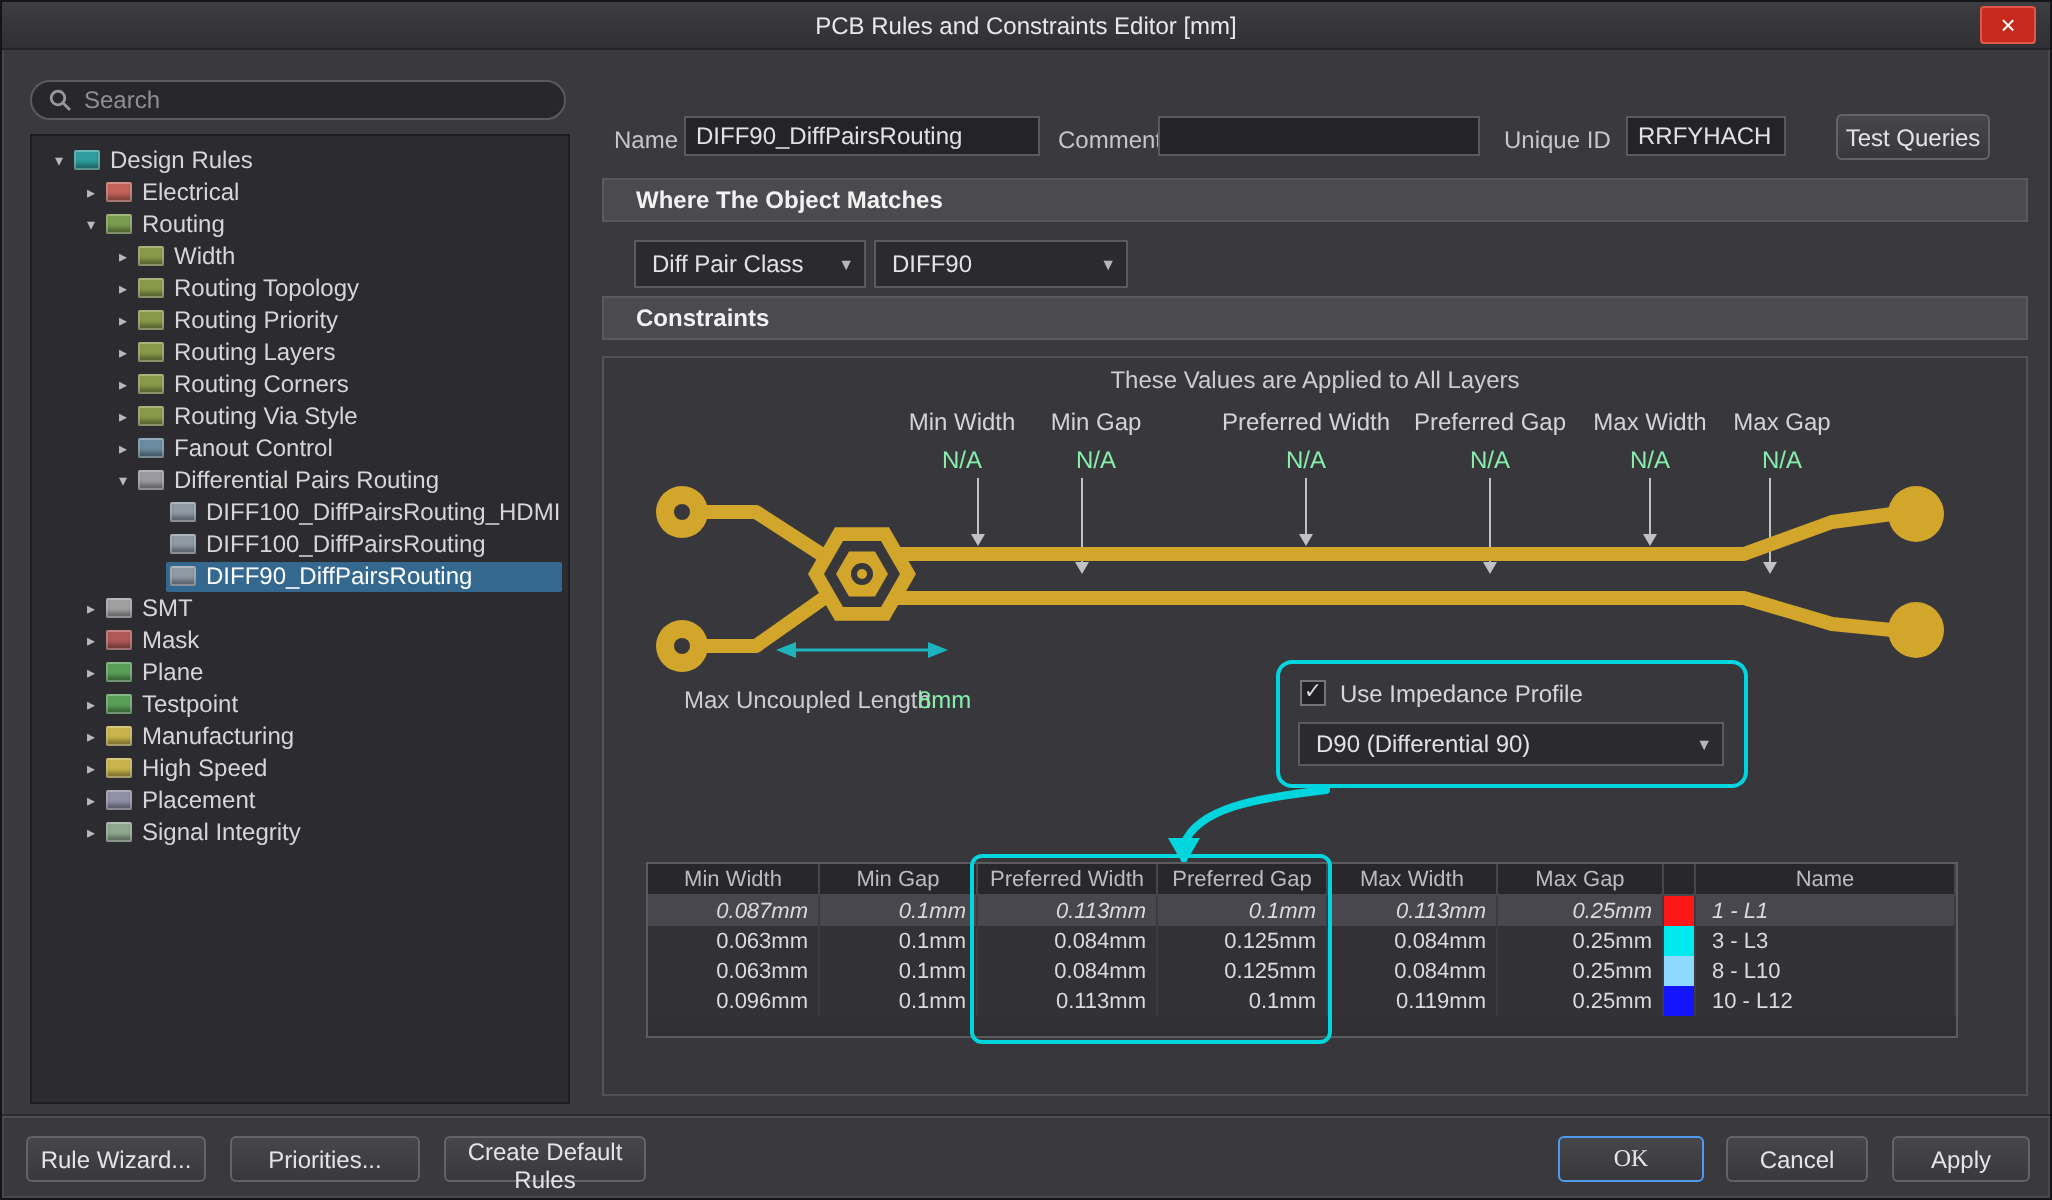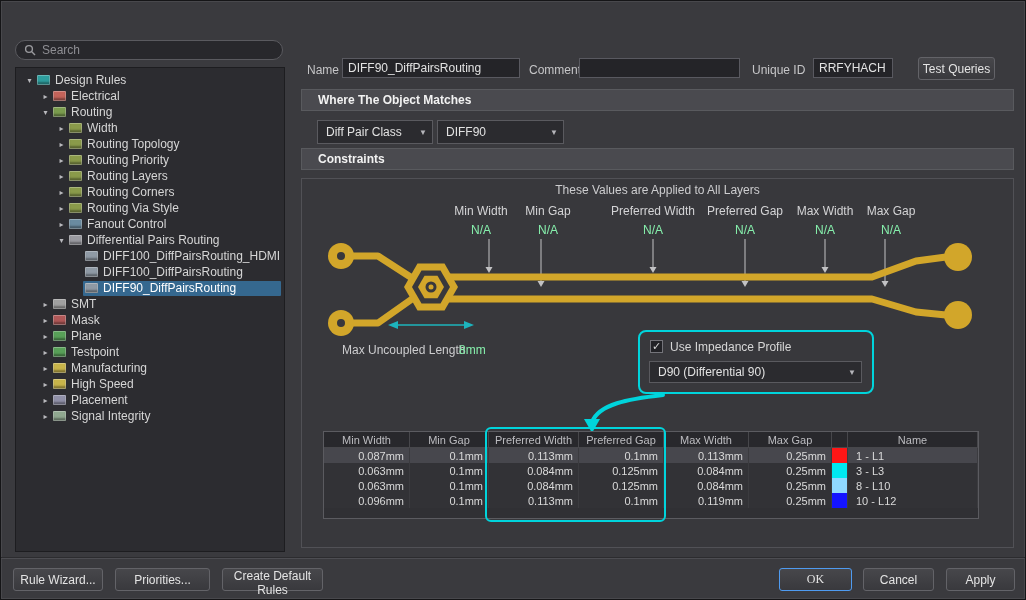--- a/index.html
+++ b/index.html
@@ -46,29 +46,33 @@
   .checkbox{width:13px;height:13px;background:#222226;border:1px solid #74747a;color:#d8d8d8;font-size:11px;line-height:11px;text-align:center;cursor:pointer;flex:none;}
   .profile-dd{left:9px;top:29px;width:213px;height:22px;}
   .callout-svg{position:absolute;left:572px;top:391px;}
   .callout-path{stroke:var(--accent);fill:none;stroke-width:4;stroke-linecap:round;}
   .callout-head{fill:var(--accent);}
   .layer-table{position:absolute;left:322px;top:430px;width:656px;height:88px;background:#303034;border:1px solid #5b5b60;display:grid;grid-template-columns:86px 79px 90px 85px 85px 83px 16px 130px;grid-template-rows:16px 15px 15px 15px 15px;}
   .th{background:#28282c;border-right:1px solid #47474b;border-bottom:1px solid #47474b;color:#bcbcc0;font-size:11px;display:flex;align-items:center;justify-content:center;}
   .td{border-right:1px solid #3b3b3f;color:#dadada;font-size:11px;display:flex;align-items:center;background:#323236;}
   .td.num{justify-content:flex-end;padding-right:5px;}
   .td.name{padding-left:8px;}
-  .td.sel{background:#47474d;}
+  .td.sel{background:#47474d;font-style:italic;}
   .cyan-rect{position:absolute;left:484px;top:426px;width:181px;height:95px;border:2px solid var(--accent);border-radius:6px;pointer-events:none;}
   .footer-divider{position:absolute;left:0;right:0;top:556px;border-top:1px solid #2c2c2f;border-bottom:1px solid #4d4d52;}
 </style>
 </head>
 <body>
 
 <div class="window">
 
+  <div class="titlebar">
+    <span class="title">PCB Rules and Constraints Editor [mm]</span>
+    <button class="close-btn">×</button>
+  </div>
 
   <div class="search-box">
     <svg width="12" height="12" viewBox="0 0 12 12">
       <circle cx="5" cy="5" r="3.4" fill="none" stroke="#9a9a9e" stroke-width="1.4"></circle>
       <line x1="7.8" y1="7.8" x2="11" y2="11" stroke="#9a9a9e" stroke-width="1.4"></line>
     </svg>
     <input placeholder="Search" style="">
   </div>
   <div class="tree-panel" id="tree">
       <div class="tree-item" style="padding-left: 8px;">

